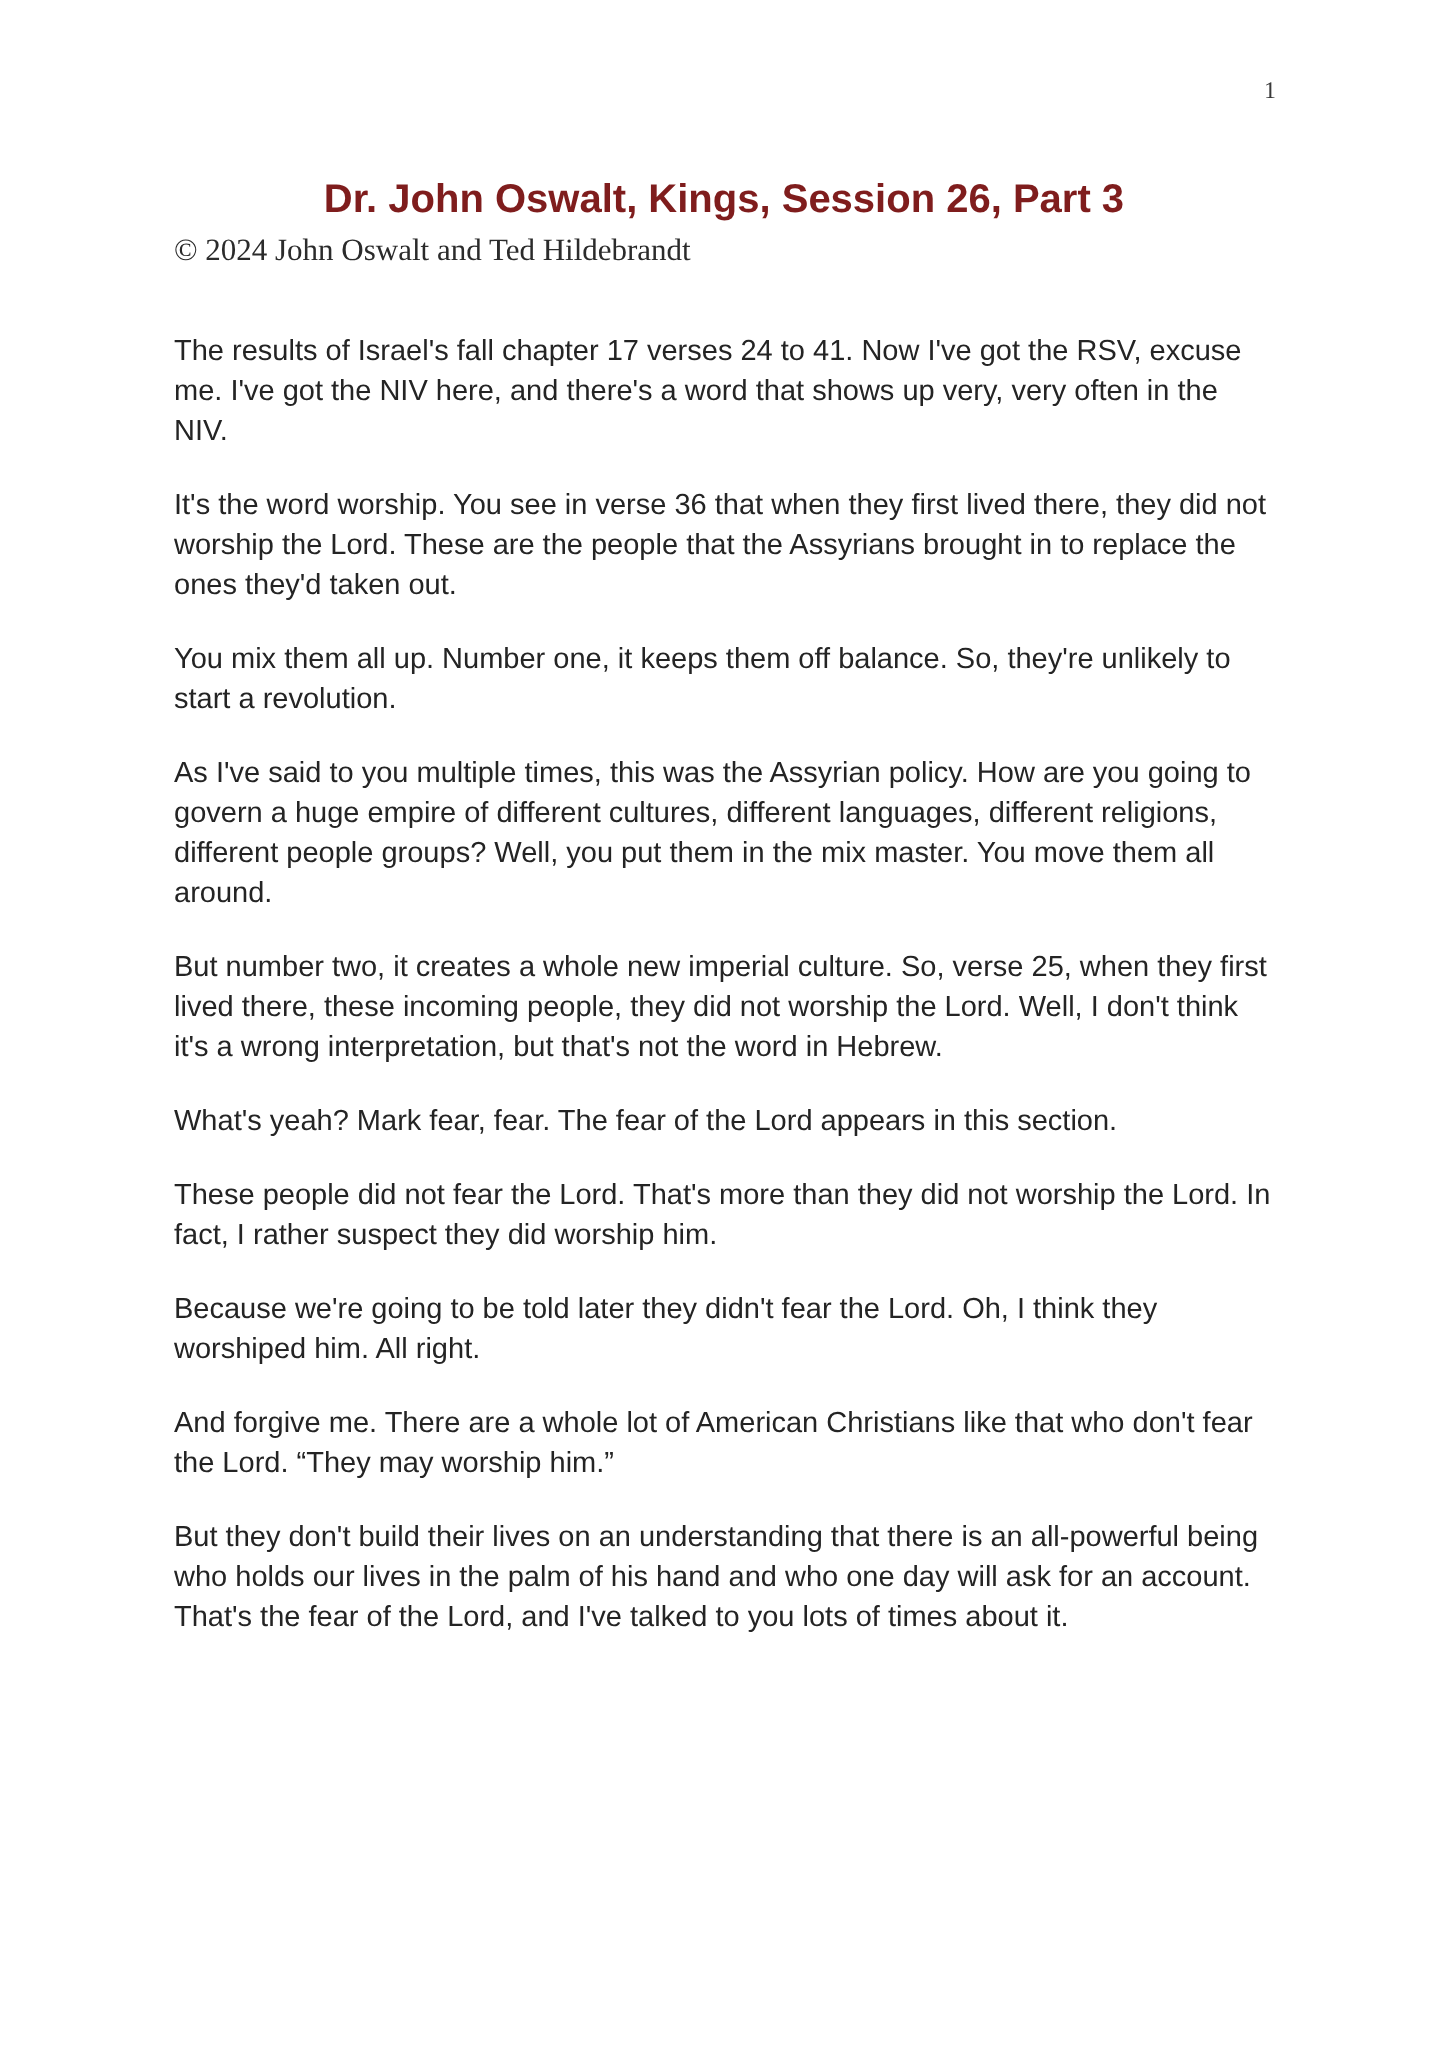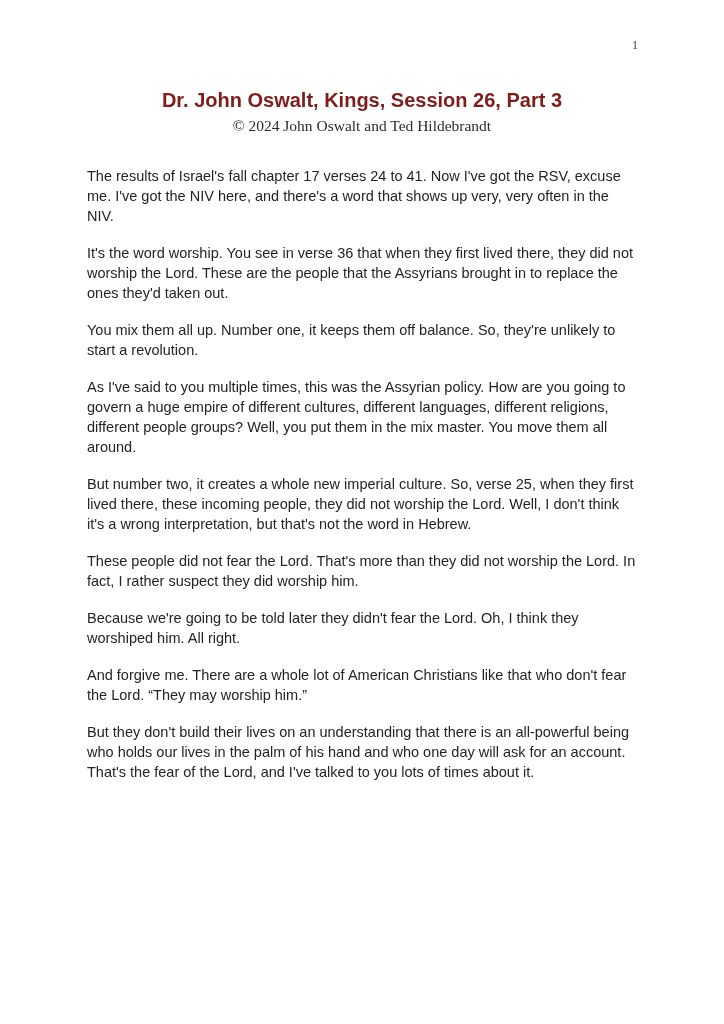--- a/index.html
+++ b/index.html
@@ -35,21 +35,21 @@
     margin: 0;
     text-align: center;
     font-family: "Liberation Sans", sans-serif;
     font-weight: bold;
     font-size: 20px;
     line-height: 28px;
     color: #7f1d1d;
   }
   .copyright-line {
     margin: 2px 0 0 0;
-    text-align: center;
+    text-align: left;
     font-family: "Liberation Serif", serif;
     font-size: 15.5px;
     line-height: 20px;
     color: #2b2b2b;
   }
   .body-text {
     margin-top: 30px;
   }
   .body-text p {
     margin: 0 0 17px 0;
@@ -66,19 +66,20 @@
   <div class="page-number">1</div>
   <div class="content">
     <h1 class="title-line">Dr. John Oswalt, Kings, Session 26, Part 3</h1>
     <div class="copyright-line">© 2024 John Oswalt and Ted Hildebrandt</div>
     <div class="body-text">
       <p>The results of Israel's fall chapter 17 verses 24 to 41. Now I've got the RSV, excuse me. I've got the NIV here, and there's a word that shows up very, very often in the NIV.</p>
       <p>It's the word worship. You see in verse 36 that when they first lived there, they did not worship the Lord. These are the people that the Assyrians brought in to replace the ones they'd taken out.</p>
       <p>You mix them all up. Number one, it keeps them off balance. So, they're unlikely to start a revolution.</p>
       <p>As I've said to you multiple times, this was the Assyrian policy. How are you going to govern a huge empire of different cultures, different languages, different religions, different people groups? Well, you put them in the mix master. You move them all around.</p>
       <p>But number two, it creates a whole new imperial culture. So, verse 25, when they first lived there, these incoming people, they did not worship the Lord. Well, I don't think it's a wrong interpretation, but that's not the word in Hebrew.</p>
+      <p>What's yeah? Mark fear, fear. The fear of the Lord appears in this section.</p>
       <p>These people did not fear the Lord. That's more than they did not worship the Lord. In fact, I rather suspect they did worship him.</p>
       <p>Because we're going to be told later they didn't fear the Lord. Oh, I think they worshiped him. All right.</p>
       <p>And forgive me. There are a whole lot of American Christians like that who don't fear the Lord. “They may worship him.”</p>
       <p>But they don't build their lives on an understanding that there is an all-powerful being who holds our lives in the palm of his hand and who one day will ask for an account. That's the fear of the Lord, and I've talked to you lots of times about it.</p>
     </div>
   </div>
 </div>
 
 </body></html>

